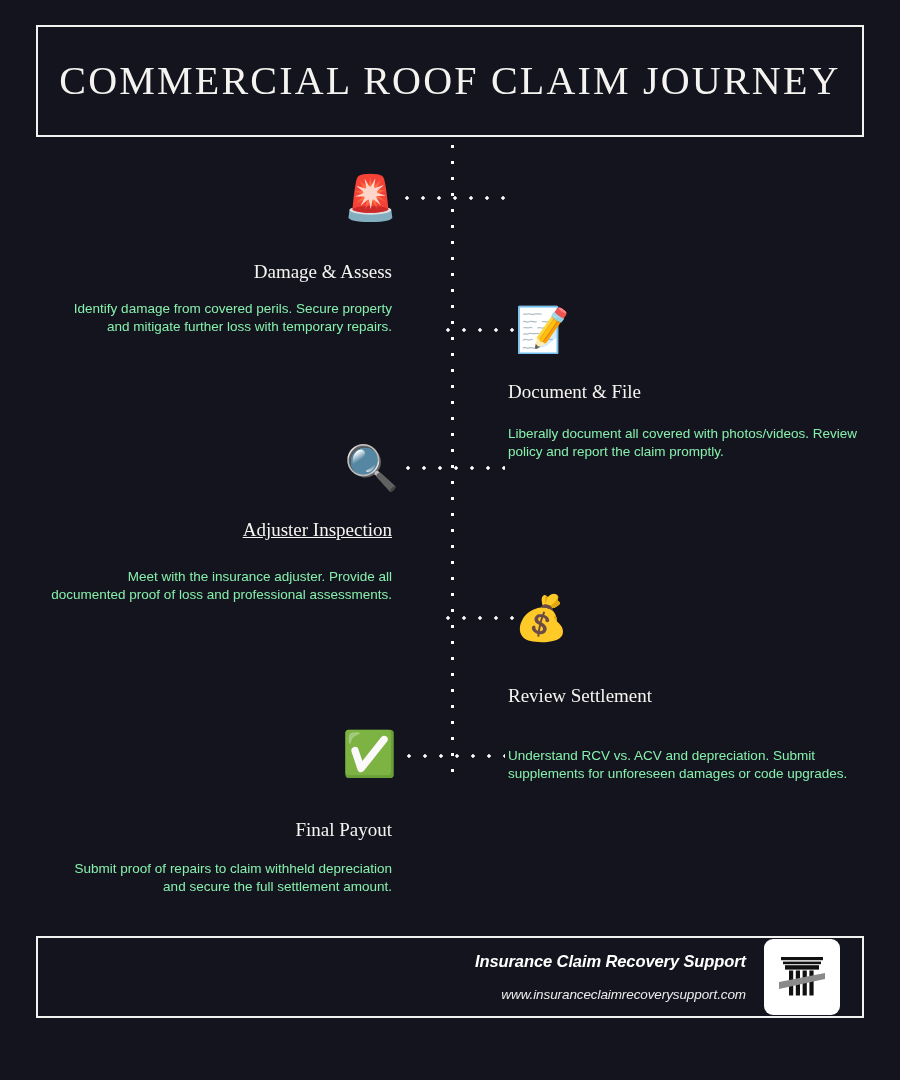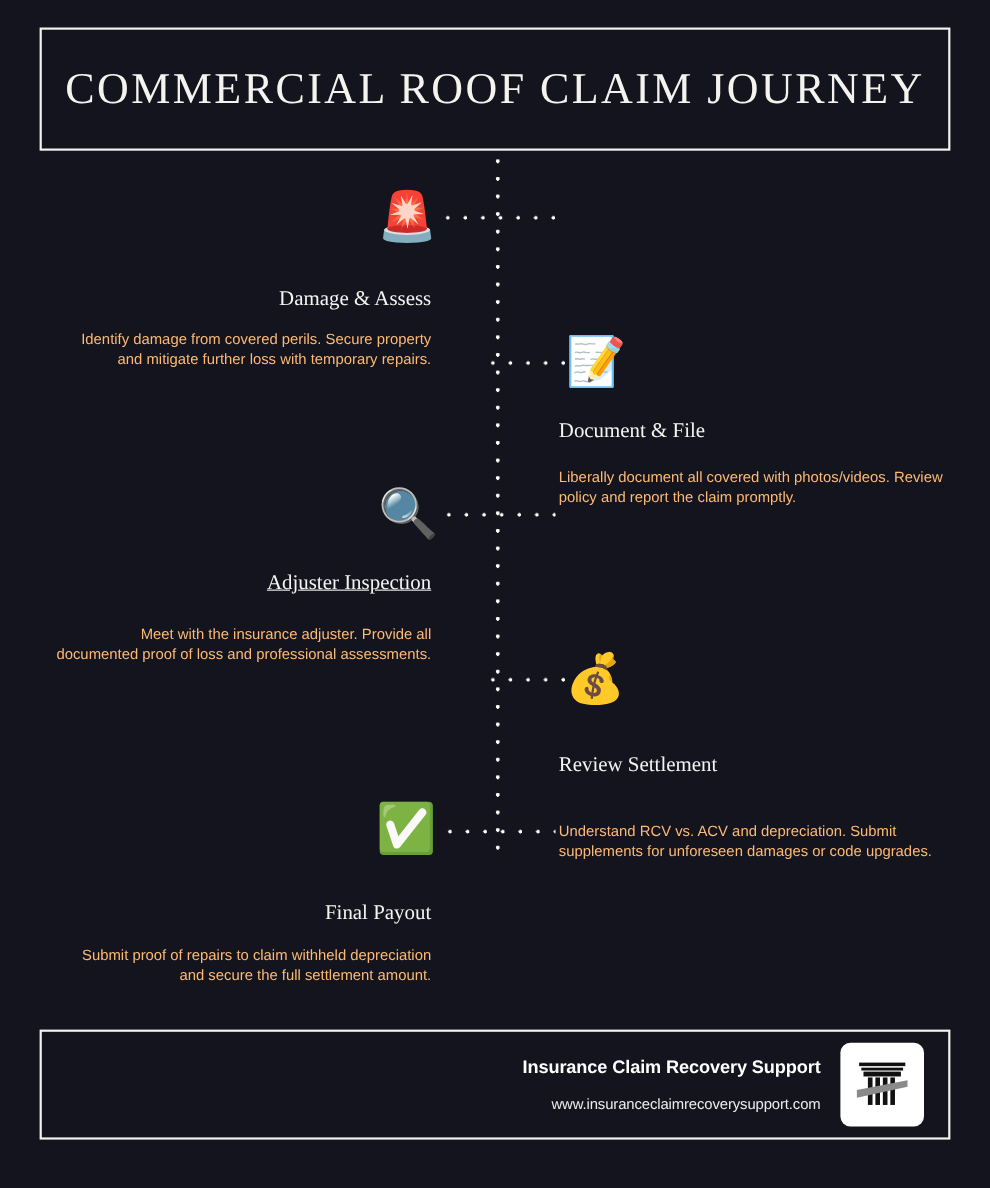--- a/index.html
+++ b/index.html
@@ -80,21 +80,21 @@
     font-size: 19px;
     color: #f5f4f0;
     white-space: nowrap;
     line-height: 1.1;
   }
   .step .body {
     position: absolute;
     font-family: "Liberation Sans", sans-serif;
     font-size: 13.5px;
     line-height: 1.32;
-    color: #fdba74;
+    color: #86efac;
     width: 342px;
   }
 
   
   .step.left .heading,
   .step.left .body { text-align: right; right: 0; }
   
   .step.right .heading,
   .step.right .body { text-align: left; left: 0; }
 
@@ -128,23 +128,24 @@
   #step-5 .connector { left: 357px; top: 26px; width: 98px; }
   #step-5 .heading   { top: 92px; }
   #step-5 .body      { top: 132px; }
 
   
   .footer-frame {
     position: absolute;
     left: 36px;
     top: 936px;
     width: 828px;
-    height: 100px;
+    height: 82px;
     border: 2px solid #f2f2f0;
     box-sizing: border-box;
+    font-style: italic;
   }
   .footer-inner {
     position: absolute;
     right: 22px;
     top: 0;
     height: 100%;
     display: flex;
     align-items: center;
     gap: 18px;
   }

